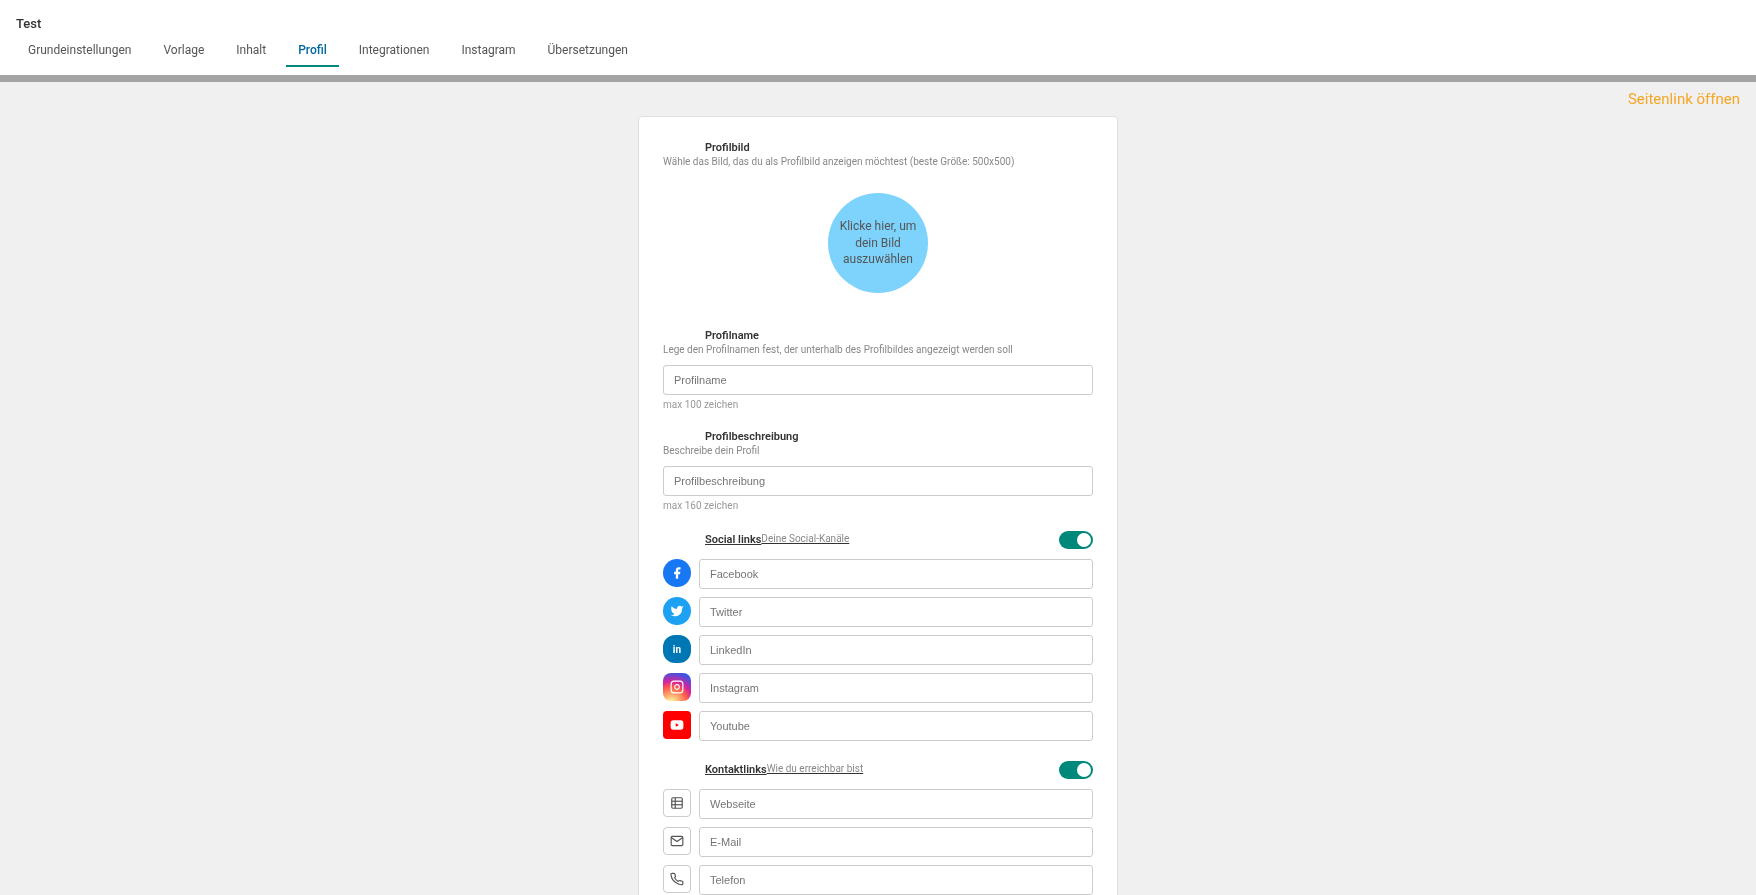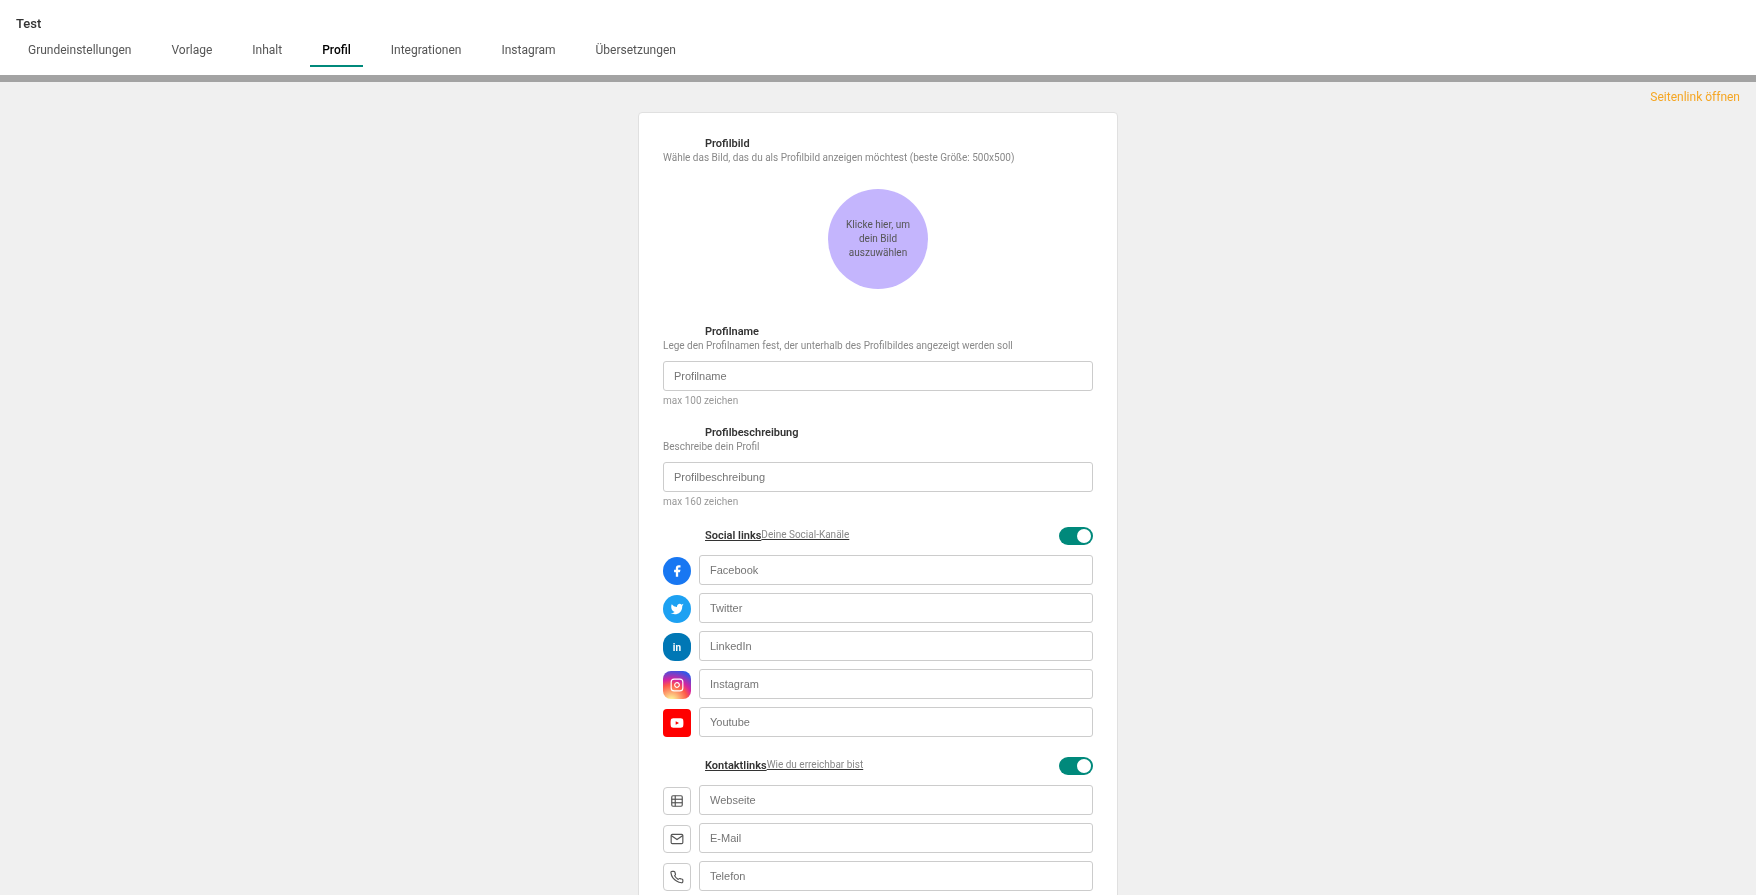--- a/index.html
+++ b/index.html
@@ -17,44 +17,44 @@
       padding: 8px 16px;
     }
     .app-title {
       font-size: 13px;
       font-weight: 500;
       color: #333;
       padding: 8px 0 4px 0;
     }
     .nav-tabs {
       display: flex;
-      gap: 16px;
+      gap: 8px;
     }
     .nav-tab {
       padding: 8px 12px;
       font-size: 12px;
       color: #555;
       cursor: pointer;
       border-bottom: 2px solid transparent;
       white-space: nowrap;
     }
     .nav-tab.active {
-      color: #000000;
+      color: #0369a1;
       border-bottom: 2px solid #00897b;
       font-weight: 500;
     }
 
     
     .page-link-bar {
       text-align: right;
       padding: 8px 16px;
     }
     .page-link {
       color: #f5a623;
-      font-size: 12px;
+      font-size: 15px;
       cursor: pointer;
       text-decoration: none;
     }
 
     
     .main-content {
       display: flex;
       justify-content: center;
       padding: 0 16px 40px 16px;
     }
@@ -86,28 +86,28 @@
 
     .profile-image-container {
       display: flex;
       justify-content: center;
       padding: 16px 0;
     }
     .profile-image-circle {
       width: 100px;
       height: 100px;
       border-radius: 50%;
-      background: #c4b5fd;
+      background: #7dd3fc;
       display: flex;
       align-items: center;
       justify-content: center;
       cursor: pointer;
       text-align: center;
       color: #555;
-      font-size: 10px;
+      font-size: 12px;
       line-height: 1.4;
       padding: 8px;
     }
 
     
     .input-field {
       width: 100%;
       border: 1px solid #ccc;
       border-radius: 3px;
       padding: 8px 10px;
@@ -163,21 +163,21 @@
       left: 18px;
       bottom: 2px;
       background-color: white;
       border-radius: 50%;
       transition: 0.2s;
     }
 
     
     .social-row {
       display: flex;
-      align-items: flex-end;
+      align-items: flex-start;
       margin-bottom: 8px;
       gap: 8px;
     }
     .social-icon {
       width: 28px;
       height: 28px;
       border-radius: 4px;
       display: flex;
       align-items: center;
       justify-content: center;

